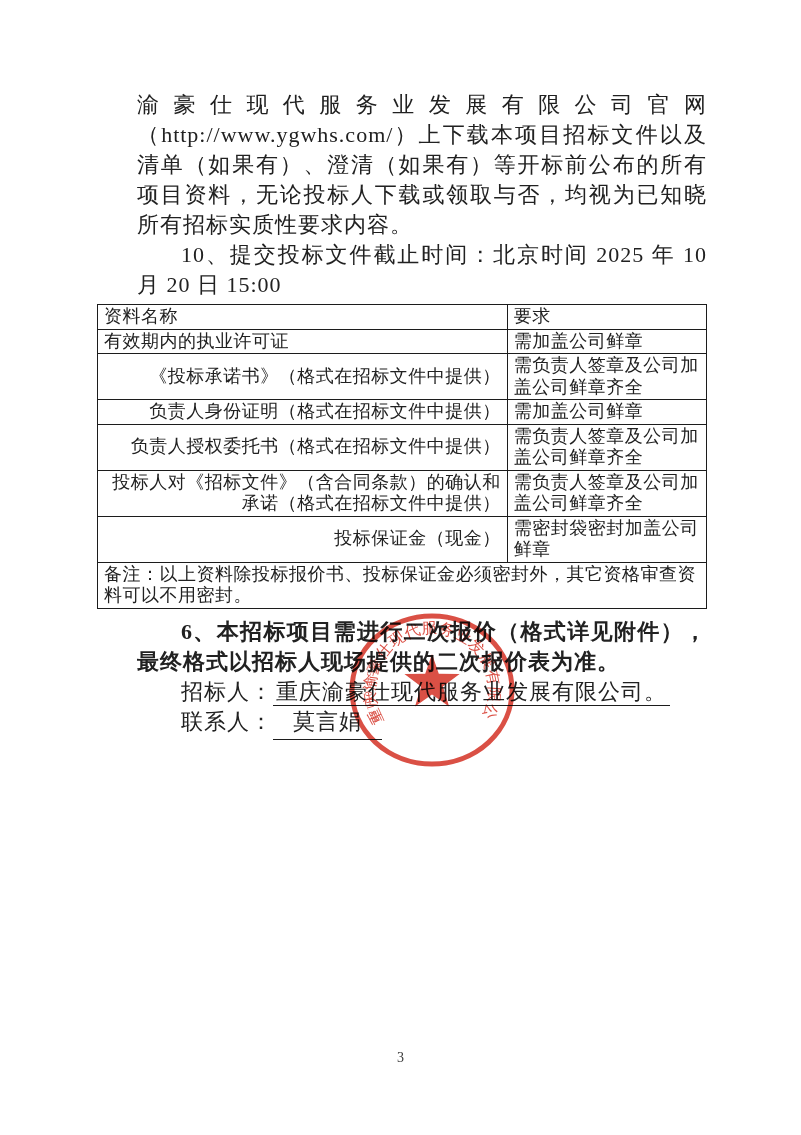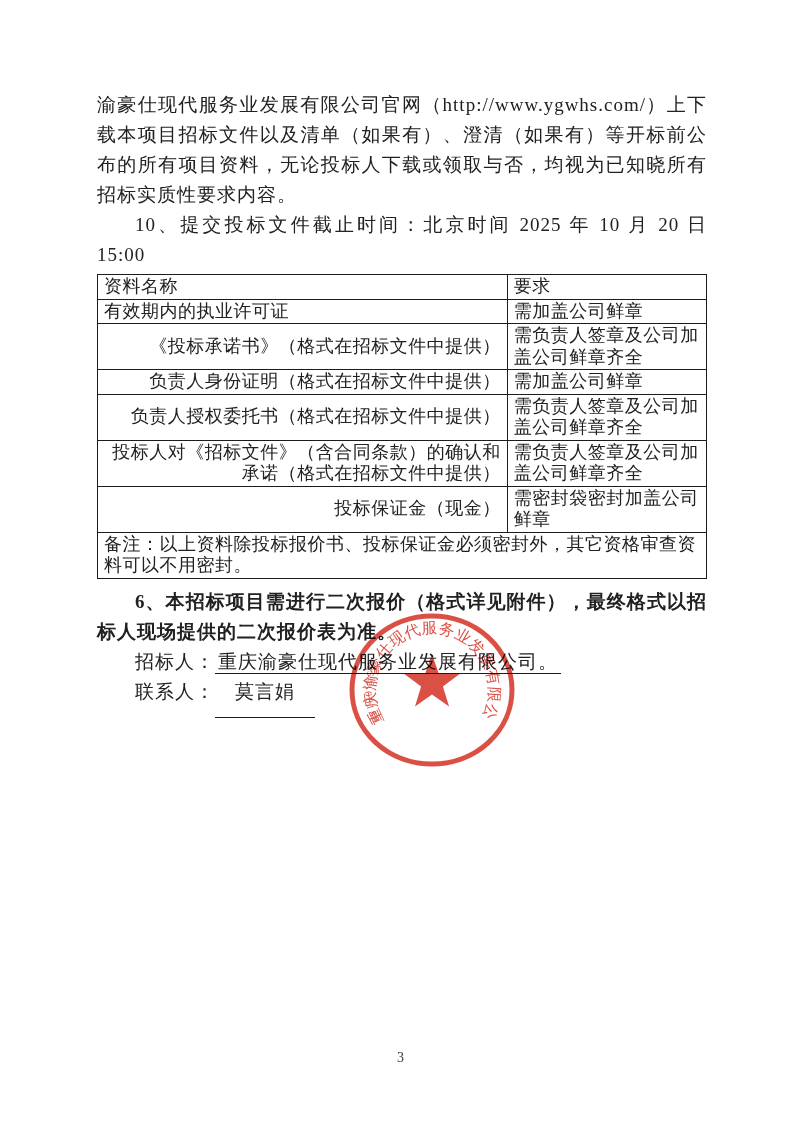--- a/index.html
+++ b/index.html
@@ -14,24 +14,25 @@
     color: #212121;
     overflow: hidden;
   }
   .content {
     position: absolute;
     left: 97px;
     top: 90px;
     width: 610px;
   }
   .body-text {
-    font-size: 19px;
+    font-size: 22px;
     line-height: 30px;
     letter-spacing: 1px;
     text-align: justify;
+    margin-left: 40px;
   }
   .indent { text-indent: 2em; }
   .bold { font-weight: bold; }
   
   table.req-table {
     width: 100%;
     border-collapse: collapse;
     margin-top: 4px;
     table-layout: fixed;
   }
@@ -46,21 +47,21 @@
   table.req-table col.c1 { width: 67.3%; }
   table.req-table col.c2 { width: 32.7%; }
   .cell-center { text-align: left; }
   .cell-left { text-align: right; }
   .after-table { margin-top: 8px; }
   
   .uv {
     border-bottom: 1.6px solid #1c1c1c;
     padding: 0 3px 1px 3px;
   }
-  .uv-wide { padding: 0 20px 15px 20px; }
+  .uv-wide { padding: 0 20px 5px 20px; }
   .contact-line { text-indent: 2em; }
   .page-number {
     position: absolute;
     top: 1050px;
     left: 0;
     width: 100%;
     text-align: center;
     font-size: 14px;
     color: #3a3a3a;
   }

